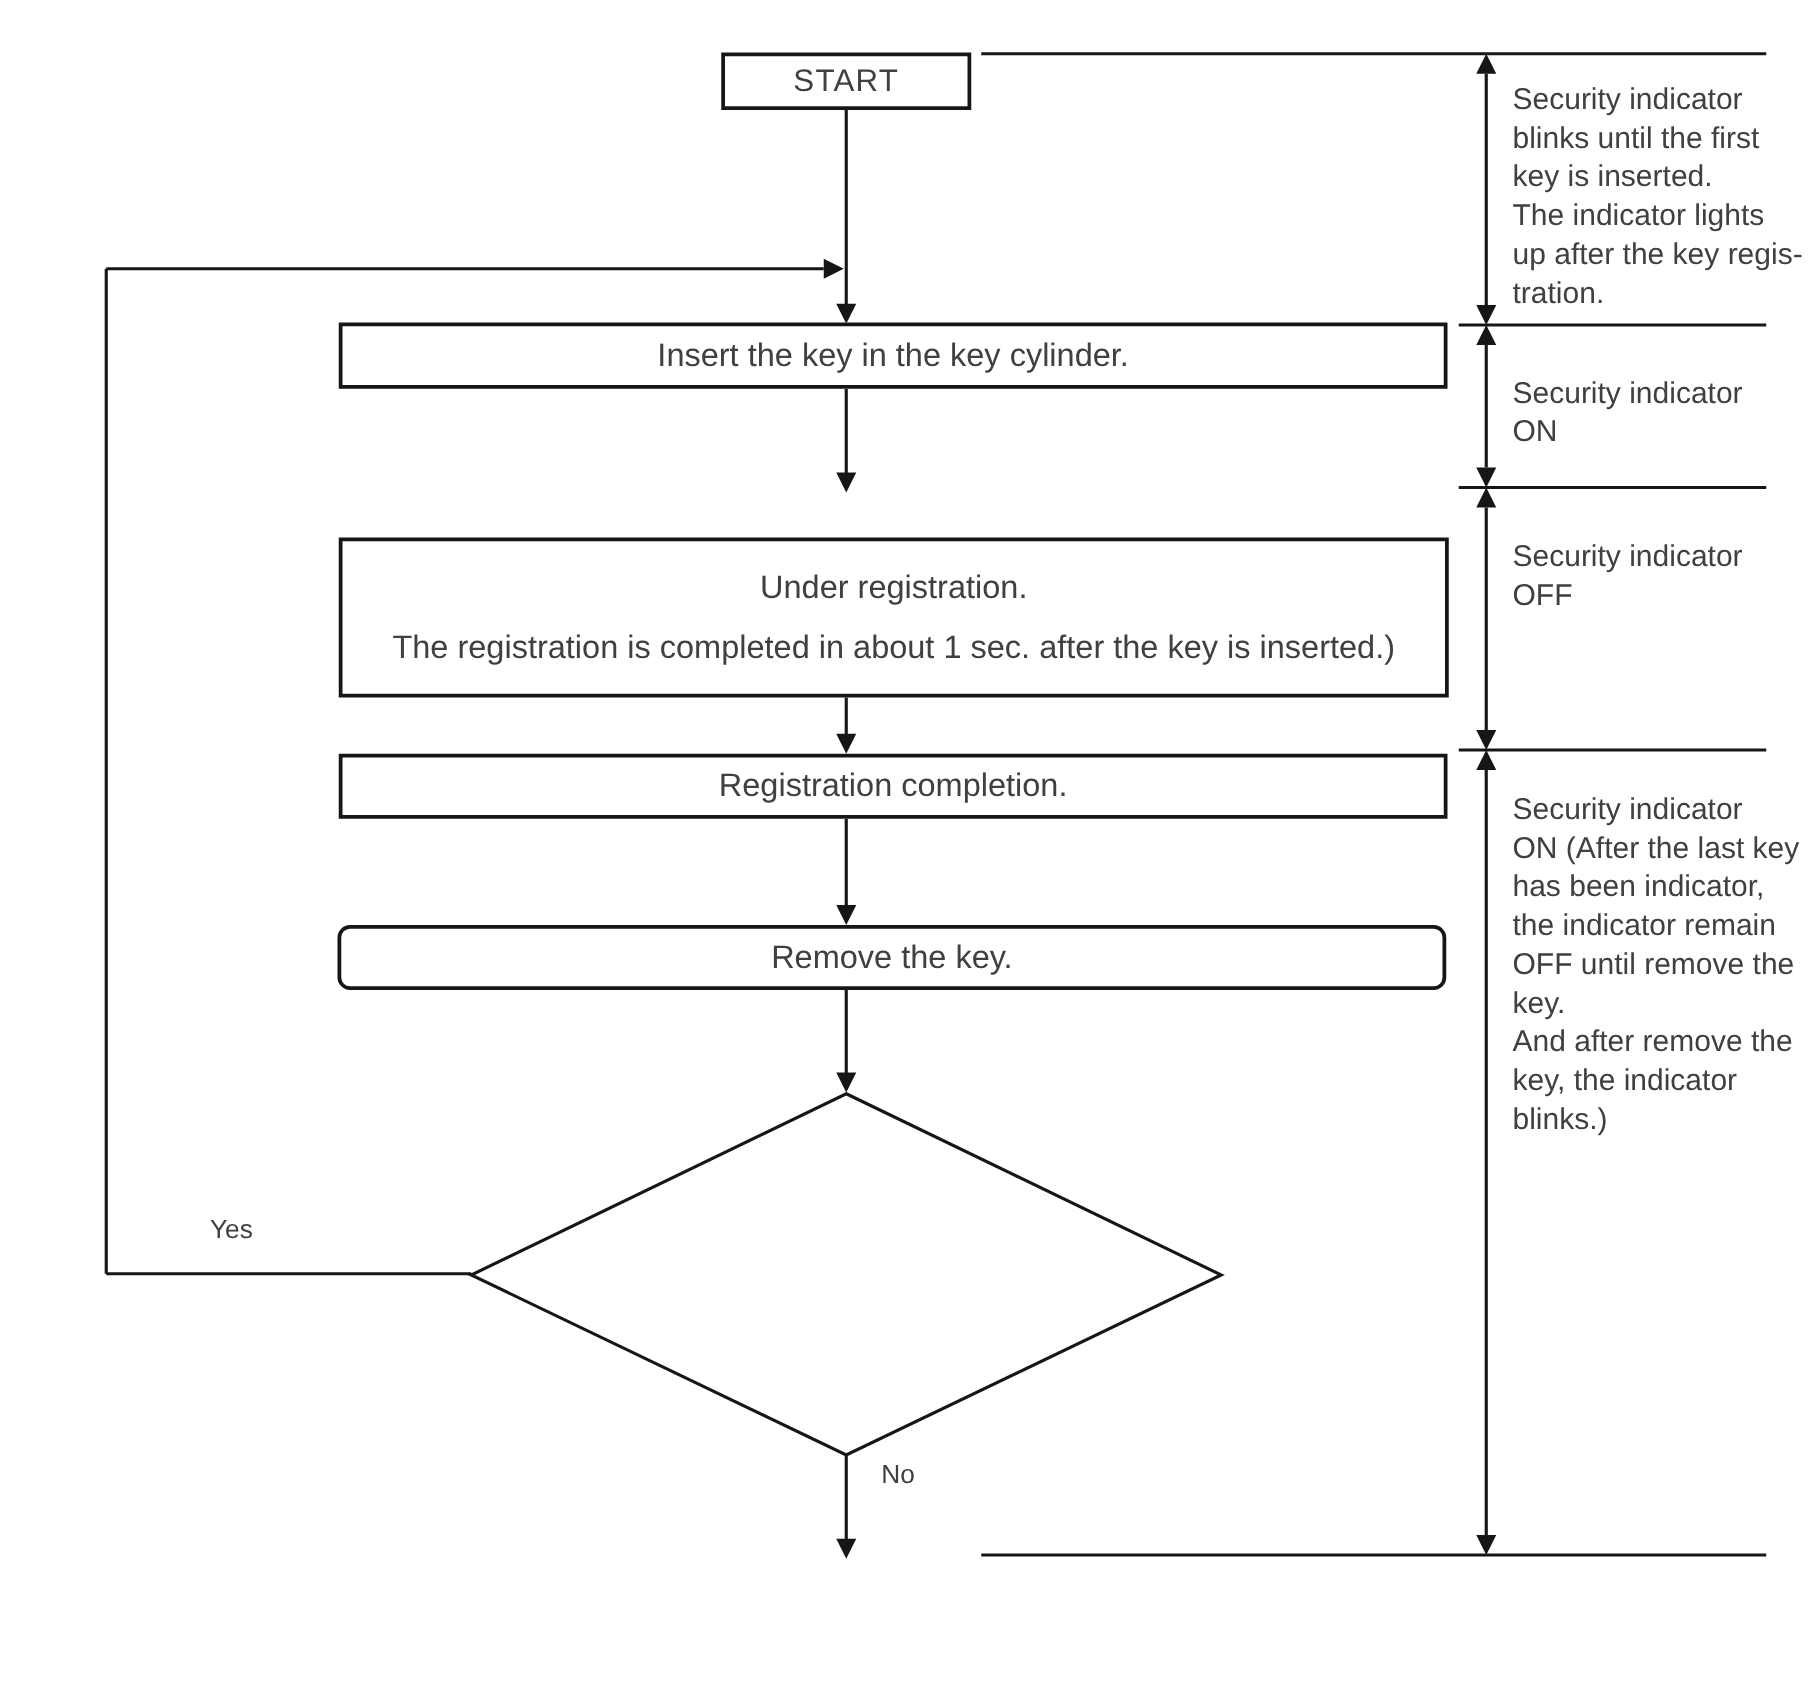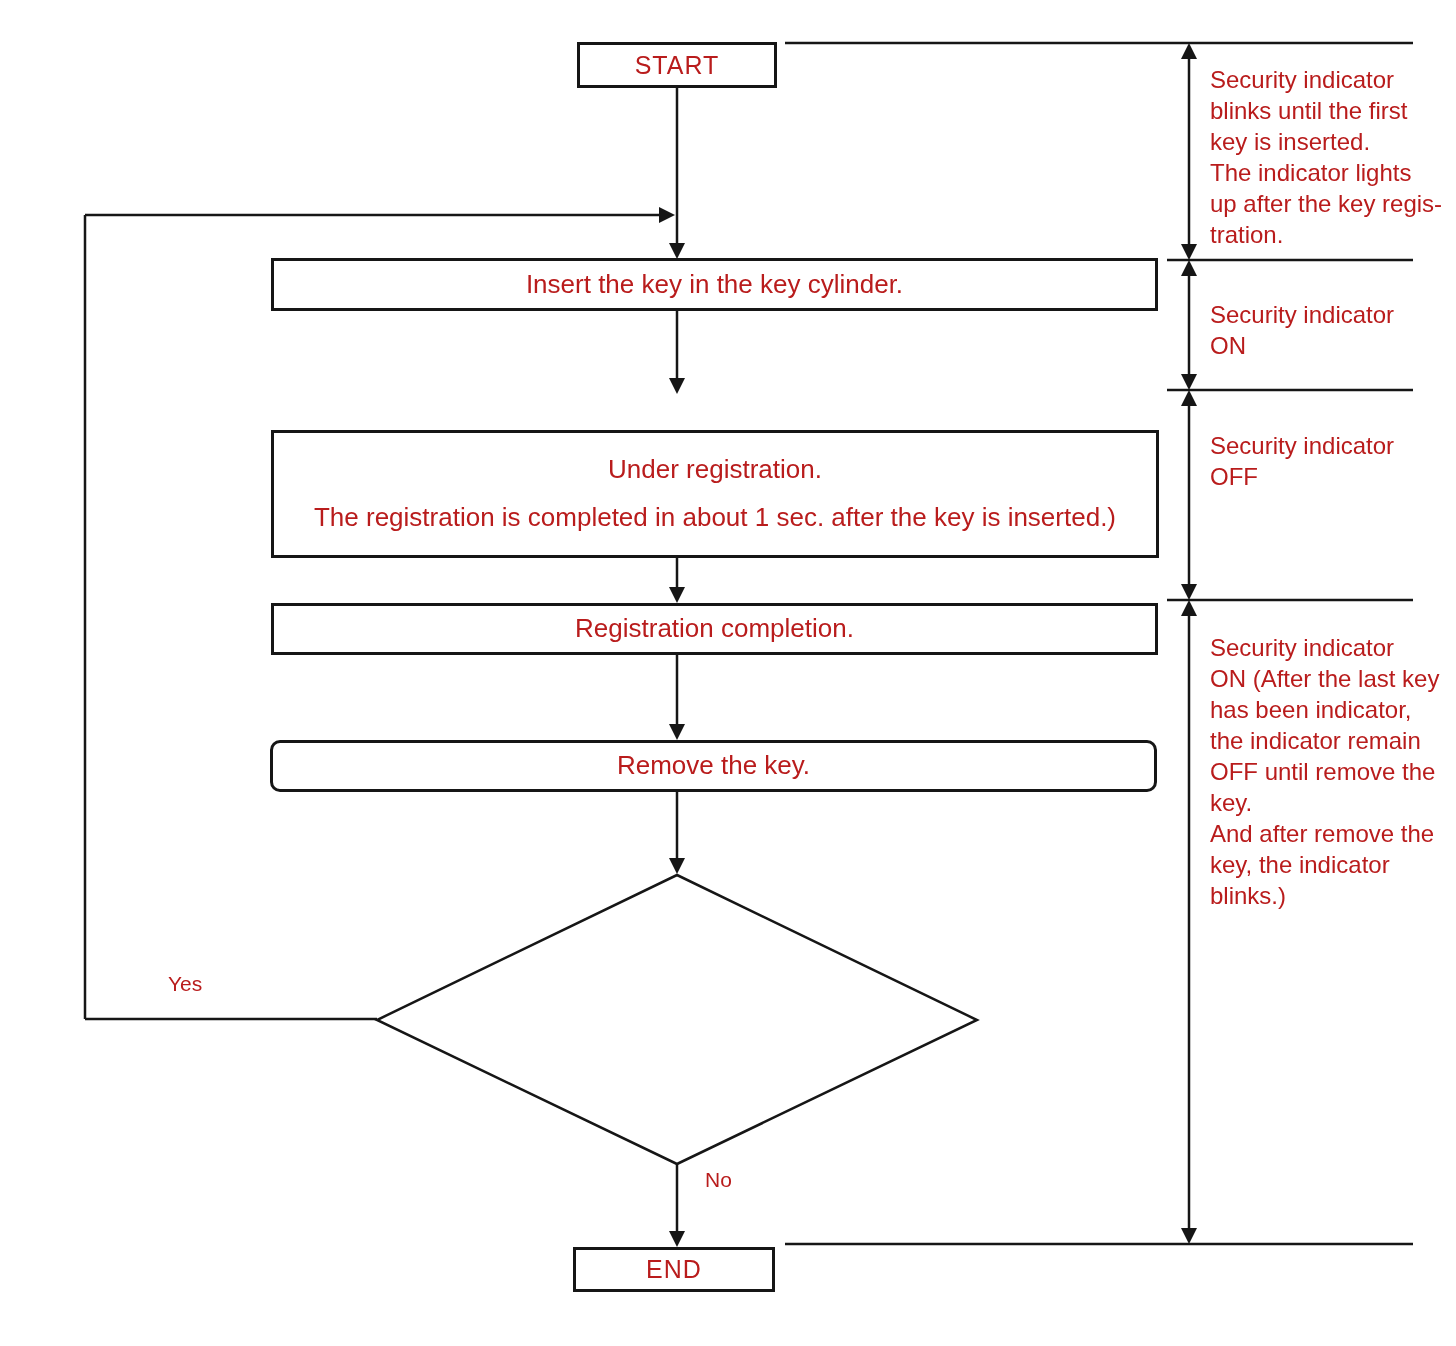--- a/index.html
+++ b/index.html
@@ -2,21 +2,21 @@
 <html><head>
 <meta charset="utf-8">
 <style>
   html, body { margin: 0; padding: 0; background: #ffffff; }
   .canvas {
     position: relative;
     width: 1456px;
     height: 1346px;
     background: #ffffff;
     font-family: "Liberation Sans", sans-serif;
-    color: #b91c1c;
+    color: #404040;
     overflow: hidden;
   }
   .wires {
     position: absolute;
     left: 0; top: 0;
     width: 1456px; height: 1346px;
   }
   .node {
     position: absolute;
     box-sizing: border-box;
@@ -147,23 +147,20 @@
 
   <div class="node" style="left:271px; top:603px; width:887px; height:52px;">
     <span>Registration completion.</span>
   </div>
 
   <div class="node" style="left:270px; top:740px; width:887px; height:52px;border-radius:10px;">
     <span>Remove the key.</span>
   </div>
 
 
-  <div class="node terminal" style="left:573px; top:1247px; width:202px; height:45px;">
-    <span>END</span>
-  </div>
 
   <div class="edge-label yes">Yes</div>
   <div class="edge-label no">No</div>
 
   <div class="annotation a1">
     <div class="ann-line">Security indicator</div>
     <div class="ann-line">blinks until the first</div>
     <div class="ann-line">key is inserted.</div>
     <div class="ann-line">The indicator lights</div>
     <div class="ann-line">up after the key regis-</div>

